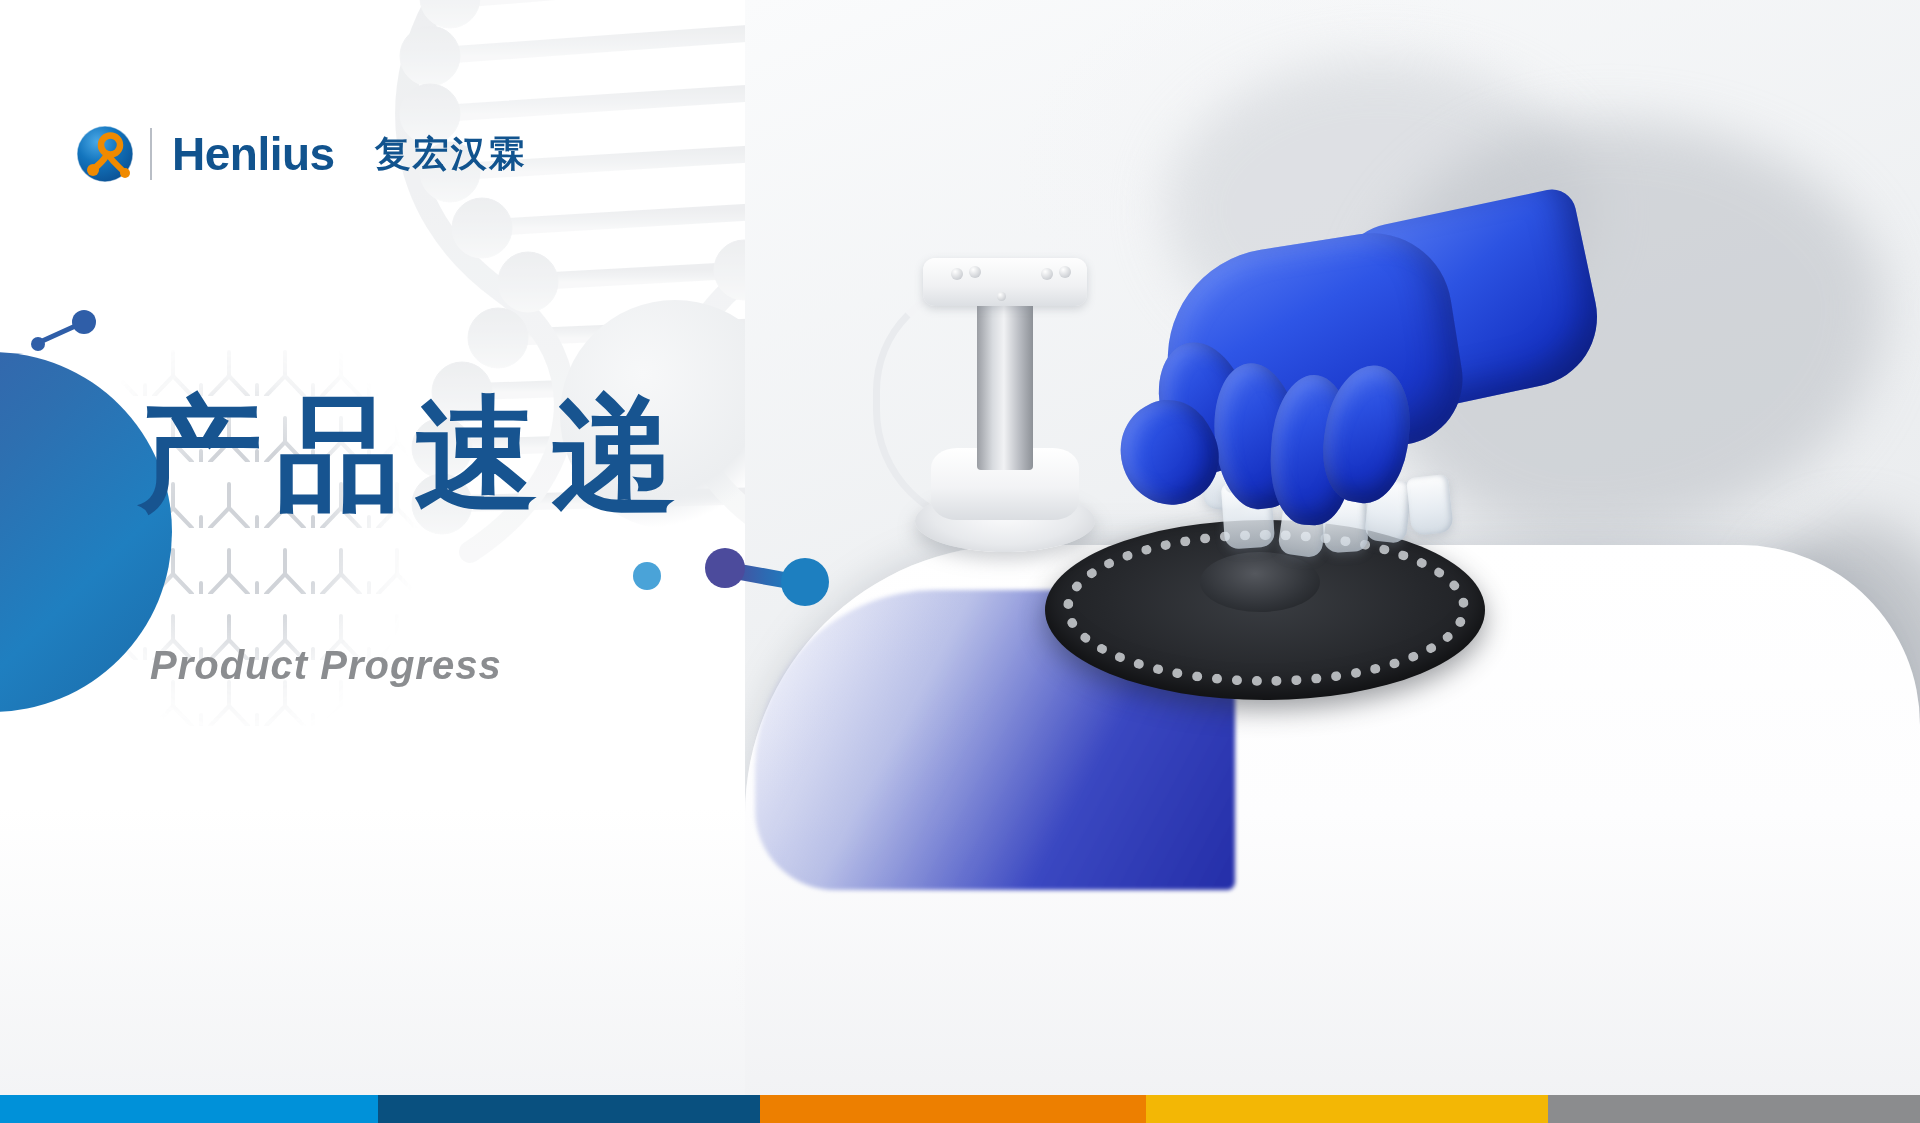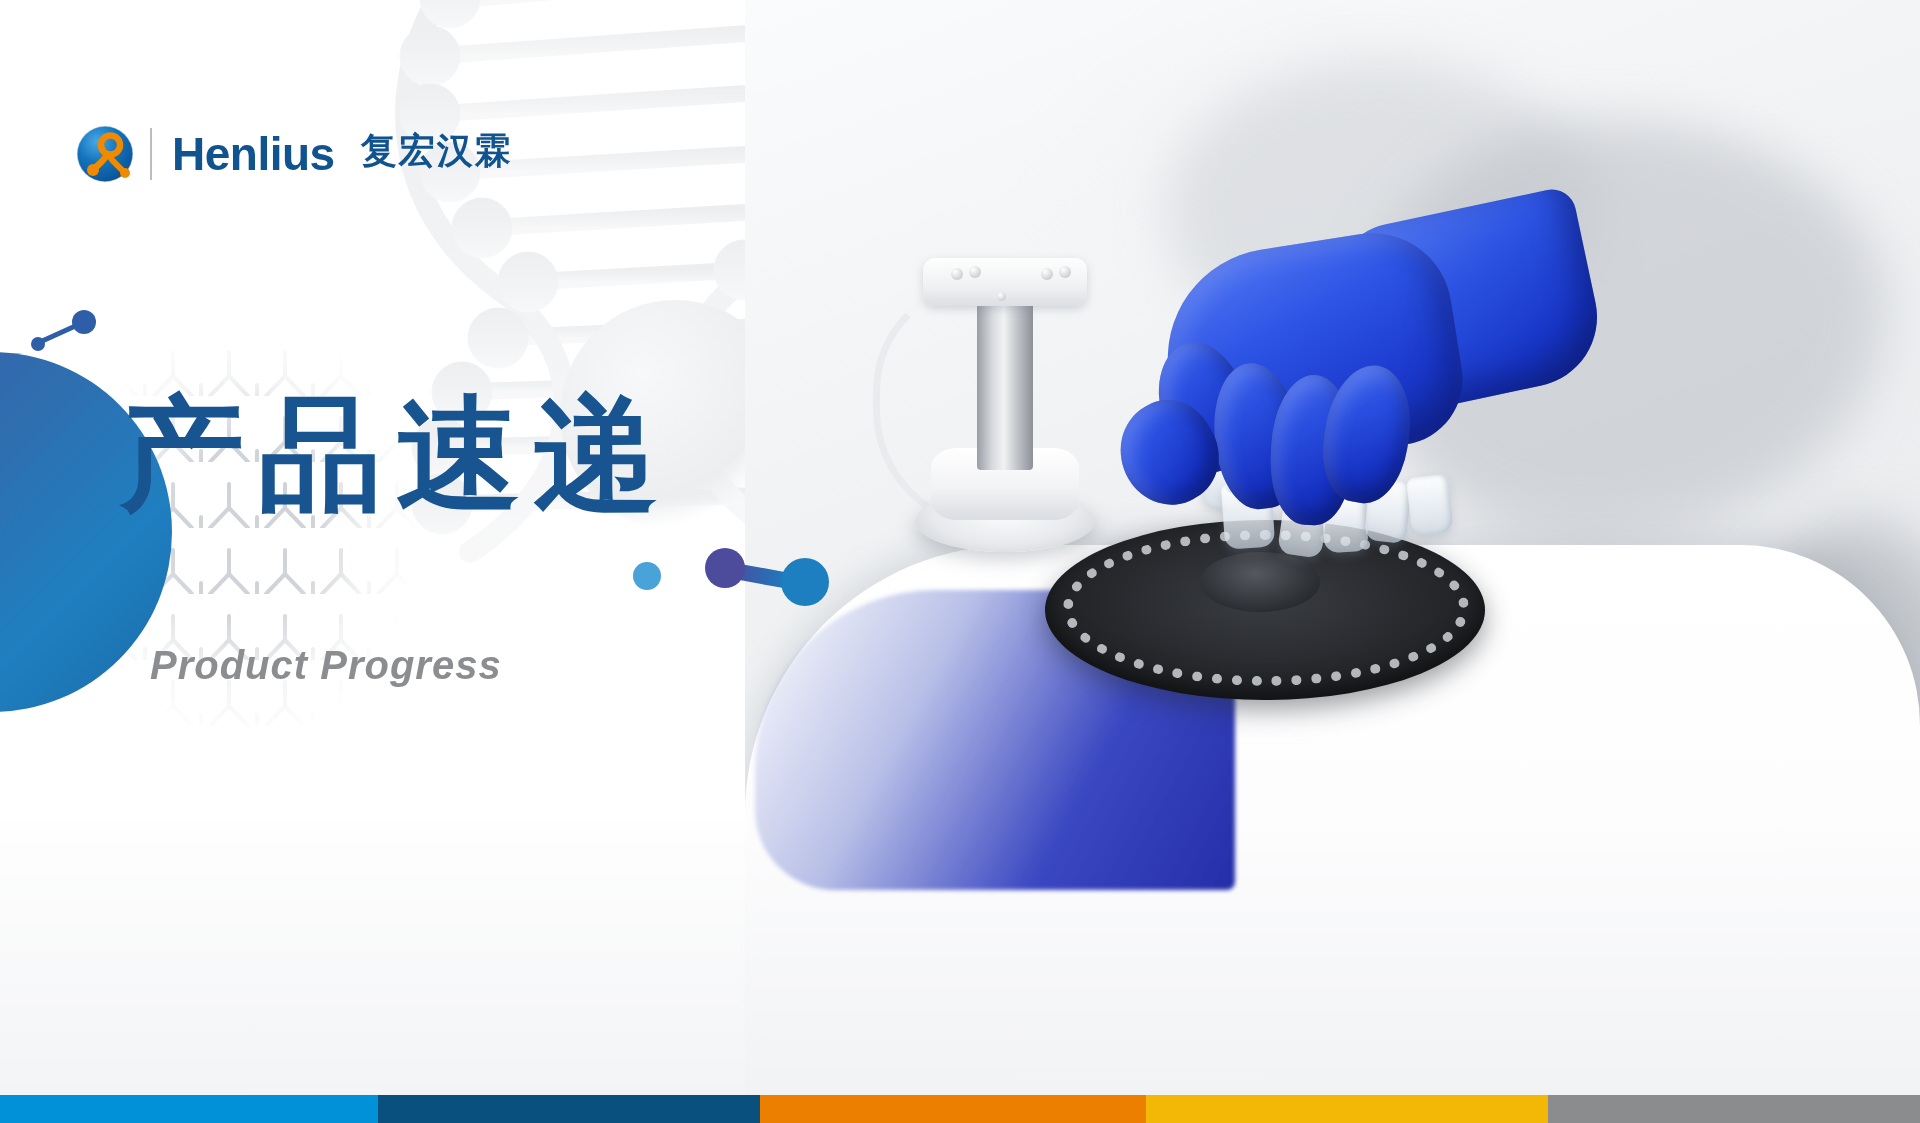--- a/index.html
+++ b/index.html
@@ -75,30 +75,30 @@
   .logo-mark { width: 58px; height: 58px; flex: 0 0 58px; }
   .logo-divider {
     width: 2px; height: 52px; margin: 0 20px 0 16px;
     background: #b9bec6;
   }
   .brand-en {
     font-size: 46px; font-weight: 700; letter-spacing: -0.5px;
     color: #11538e; line-height: 1;
   }
   .brand-cn {
-    margin-left: 26px;
+    margin-left: 40px;
     font-size: 36px; font-weight: 700; letter-spacing: 2px;
     color: #11538e; line-height: 1;
-    font-family: Liberation Mono, monospace;
+    font-family: Liberation Sans, sans-serif;
     text-align: center;
   }
 
   
   .title-cn {
-    position: absolute; left: 120px; top: 385px;
+    position: absolute; left: 138px; top: 385px;
     font-size: 124px; font-weight: 700; letter-spacing: 14px;
     color: #175490; line-height: 1.12;
     font-family: "DejaVu Sans", "Liberation Sans", sans-serif;
     white-space: nowrap;
   }
   .title-en {
     position: absolute; left: 150px; top: 645px;
     font-size: 40px; font-weight: 700; font-style: italic;
     letter-spacing: 1px;
     color: #8b8d90; line-height: 1;

